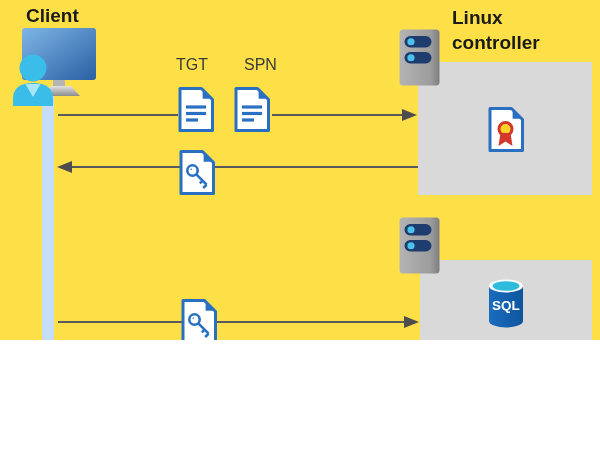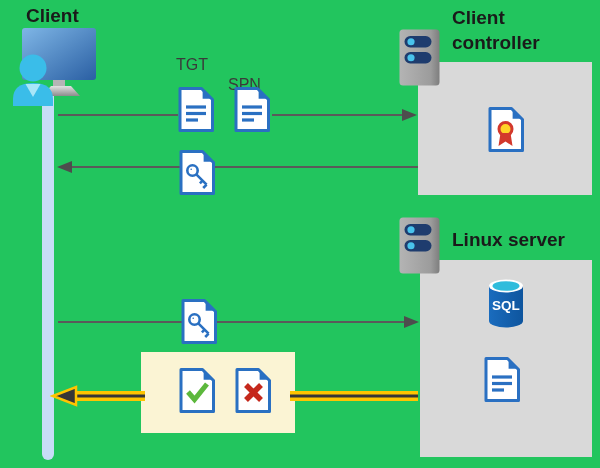--- a/index.html
+++ b/index.html
@@ -5,21 +5,21 @@
   :root{
     --ink:#1a1a1a; --soft-ink:#3a3a3a;
     --doc-blue:#2a70c2; --bar-blue:#c6ddf7;
     --box-gray:#d9d9d9; --hl-yellow:#fbf4d4;
     --gold:#ffc400; --arrow-gray:#4d4d4d;
     --green:#5cb83c; --red:#c5281c;
     --navy:#1e3c6e; --cyan:#3abde9;
   }
   html,body{margin:0;padding:0;background:#fff;}
   #stage{
-    position:relative;width:600px;height:468px;background:#22c55e;overflow:hidden;
+    position:relative;width:600px;height:340px;background:#fde047;overflow:hidden;
     font-family:"Liberation Sans","DejaVu Sans",sans-serif;color:var(--ink);
   }
   .abs{position:absolute;}
   .title{font-size:19px;font-weight:bold;line-height:1.32;color:var(--ink);}
   .plain{font-size:19px;color:var(--soft-ink);}
   .small-label{font-size:16px;color:var(--soft-ink);text-align:left;}
   .gray-box{background:var(--box-gray);z-index:1;}
   .lifeline{background:var(--bar-blue);border-radius:0 0 6px 6px;z-index:1;}
   .hl-box{background:var(--hl-yellow);z-index:1;}
   .arrow{z-index:2;}
@@ -78,38 +78,37 @@
     </g>
     <g>
       <circle cx="29" cy="44" r="13.5" fill="#3abde9"></circle>
       <path d="M9 82 L9 75 Q9 59 29 59 Q49 59 49 75 L49 82 Z" fill="#3abde9"></path>
       <path d="M21.5 60 L29 73 L36.5 60 Z" fill="#a8e6f8"></path>
     </g>
   </svg>
 
   <div class="abs lifeline" style="left:42px;top:93px;width:12px;height:367px;"></div>
 
-  <div class="abs title" style="left:452px;top:5px;width:140px;">Client controller</div>
+  <div class="abs title" style="left:452px;top:5px;width:140px;">Linux controller</div>
   <div class="abs gray-box" style="left:418px;top:62px;width:174px;height:133px;"></div>
 
   <svg class="abs icon" style="left:399px;top:29px;" width="41" height="57" viewBox="0 0 41 57">
     <rect x="0.5" y="0.5" width="40" height="56" rx="3.5" fill="url(#srvGrad)"></rect>
     <rect x="5.5" y="7" width="27" height="11.5" rx="5.75" fill="#1e3c6e"></rect>
     <circle cx="12" cy="12.75" r="3.6" fill="#49c3ec"></circle>
     <rect x="5.5" y="23" width="27" height="11.5" rx="5.75" fill="#1e3c6e"></rect>
     <circle cx="12" cy="28.75" r="3.6" fill="#49c3ec"></circle>
   </svg>
 
   <svg class="abs icon doc" style="left:487px;top:106px;" viewBox="0 0 38 47">
     <use href="#doc-base"></use>
     <circle cx="18.5" cy="23" r="6.5" fill="#ffd428" stroke="#d3382c" stroke-width="3"></circle>
     <path d="M13.5 27 L11.5 40 L18.5 35.5 L25.5 40 L23.5 27 Z" fill="#d3382c"></path>
   </svg>
 
-  <div class="abs title" style="left:452px;top:227px;width:145px;">Linux server</div>
   <div class="abs gray-box" style="left:420px;top:260px;width:172px;height:197px;"></div>
 
   <svg class="abs icon" style="left:399px;top:217px;" width="41" height="57" viewBox="0 0 41 57">
     <rect x="0.5" y="0.5" width="40" height="56" rx="3.5" fill="url(#srvGrad)"></rect>
     <rect x="5.5" y="7" width="27" height="11.5" rx="5.75" fill="#1e3c6e"></rect>
     <circle cx="12" cy="12.75" r="3.6" fill="#49c3ec"></circle>
     <rect x="5.5" y="23" width="27" height="11.5" rx="5.75" fill="#1e3c6e"></rect>
     <circle cx="12" cy="28.75" r="3.6" fill="#49c3ec"></circle>
   </svg>
 
@@ -120,21 +119,21 @@
     <text x="20" y="33" text-anchor="middle" font-family="Liberation Sans, DejaVu Sans, sans-serif" font-size="13.5" font-weight="bold" fill="#fff">SQL</text>
   </svg>
 
   <svg class="abs icon doc" style="left:483px;top:356px;" viewBox="0 0 38 47">
     <use href="#doc-base"></use>
       <use href="#doc-lines"></use>
   </svg>
   <div class="abs plain" style="left:420px;top:414px;width:172px;text-align:center;">mssql.keytab</div>
 
   <div class="abs small-label" style="left:176px;top:56px;width:40px;">TGT</div>
-  <div class="abs small-label" style="left:228px;top:56px;width:40px;margin-top:20px;">SPN</div>
+  <div class="abs small-label" style="left:244px;top:56px;width:40px;">SPN</div>
 
   <svg class="abs arrow" style="left:56px;top:106px;" width="362" height="18" viewBox="0 0 362 18">
     <line x1="2" y1="9" x2="122" y2="9" stroke="#5a5a5a" stroke-width="1.8"></line>
     <line x1="216" y1="9" x2="348" y2="9" stroke="#5a5a5a" stroke-width="1.8"></line>
     <polygon points="361,9 346,3 346,15" fill="#4d4d4d"></polygon>
   </svg>
   <svg class="abs icon doc" style="left:177px;top:86px;" viewBox="0 0 38 47">
     <use href="#doc-base"></use>
       <use href="#doc-lines"></use>
   </svg>

